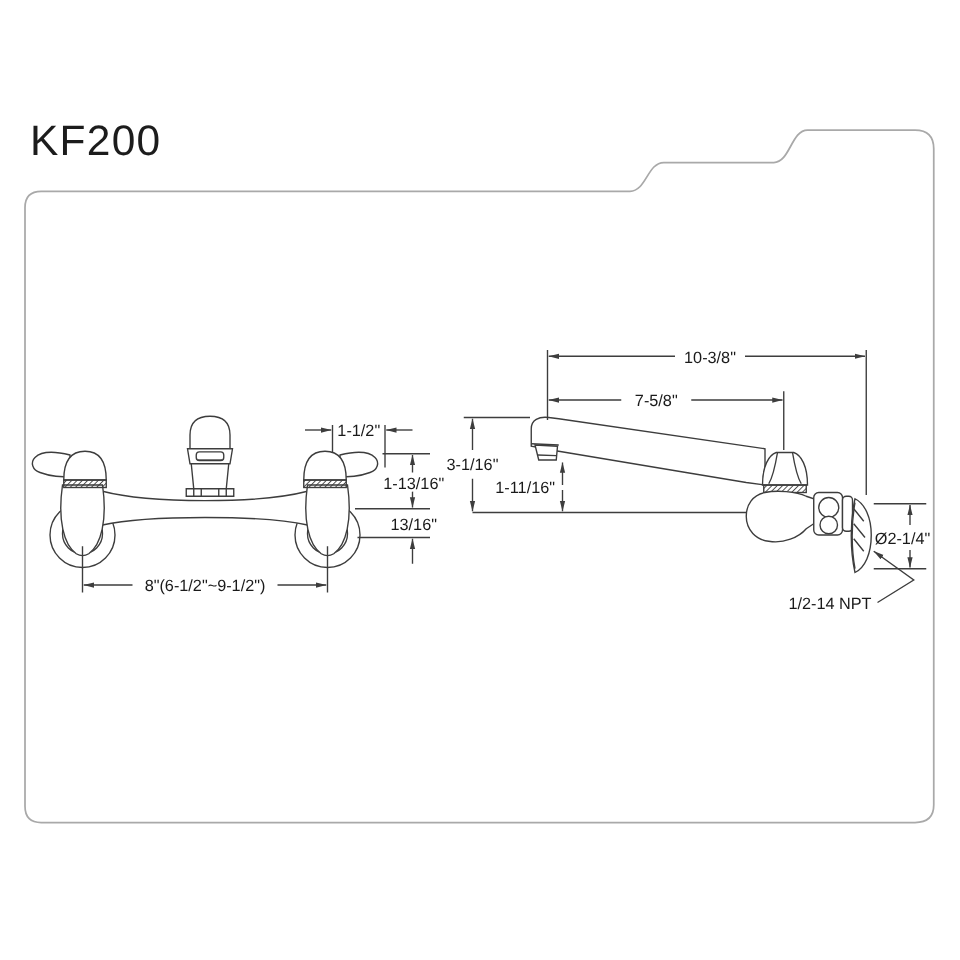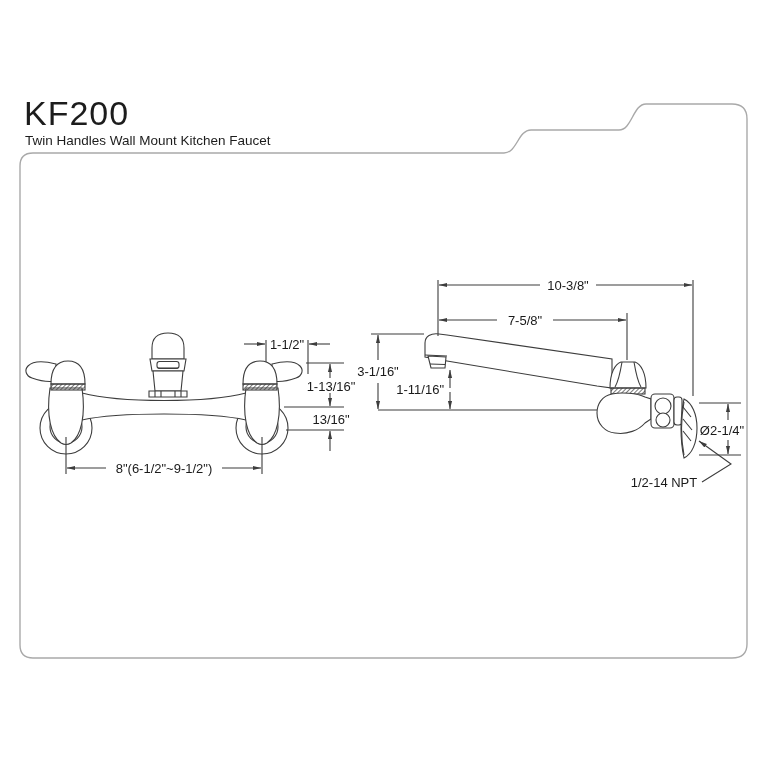--- a/index.html
+++ b/index.html
@@ -16,21 +16,20 @@
   .dim{font-family:"Liberation Sans",sans-serif;font-size:13px;fill:#1a1a1a;
        paint-order:stroke;stroke:#ffffff;stroke-width:4px;stroke-linejoin:round;}
   .border{stroke:#a9a9a9;stroke-width:1.4;fill:#ffffff;}
 </style>
 </head>
 <body>
 
 <div id="stage">
 
   <div id="title">KF200</div>
-  <div id="subtitle">Twin Handles Wall Mount Kitchen Faucet</div>
   <div id="refline">Ref# KF200 | 2018-07-A</div>
 
   <svg width="768" height="768" viewBox="0 0 768 768">
     <defs>
       <marker id="arr" markerWidth="9" markerHeight="7" refX="8.2" refY="3.5" orient="auto" markerUnits="userSpaceOnUse">
         <path d="M0,1.4 L8.4,3.5 L0,5.6 Z" fill="#3d3d3d"></path>
       </marker>
       <pattern id="hx" width="3" height="3" patternTransform="rotate(45)" patternUnits="userSpaceOnUse">
         <line x1="0" y1="0" x2="0" y2="3" stroke="#3d3d3d" stroke-width="1.4"></line>
       </pattern>

